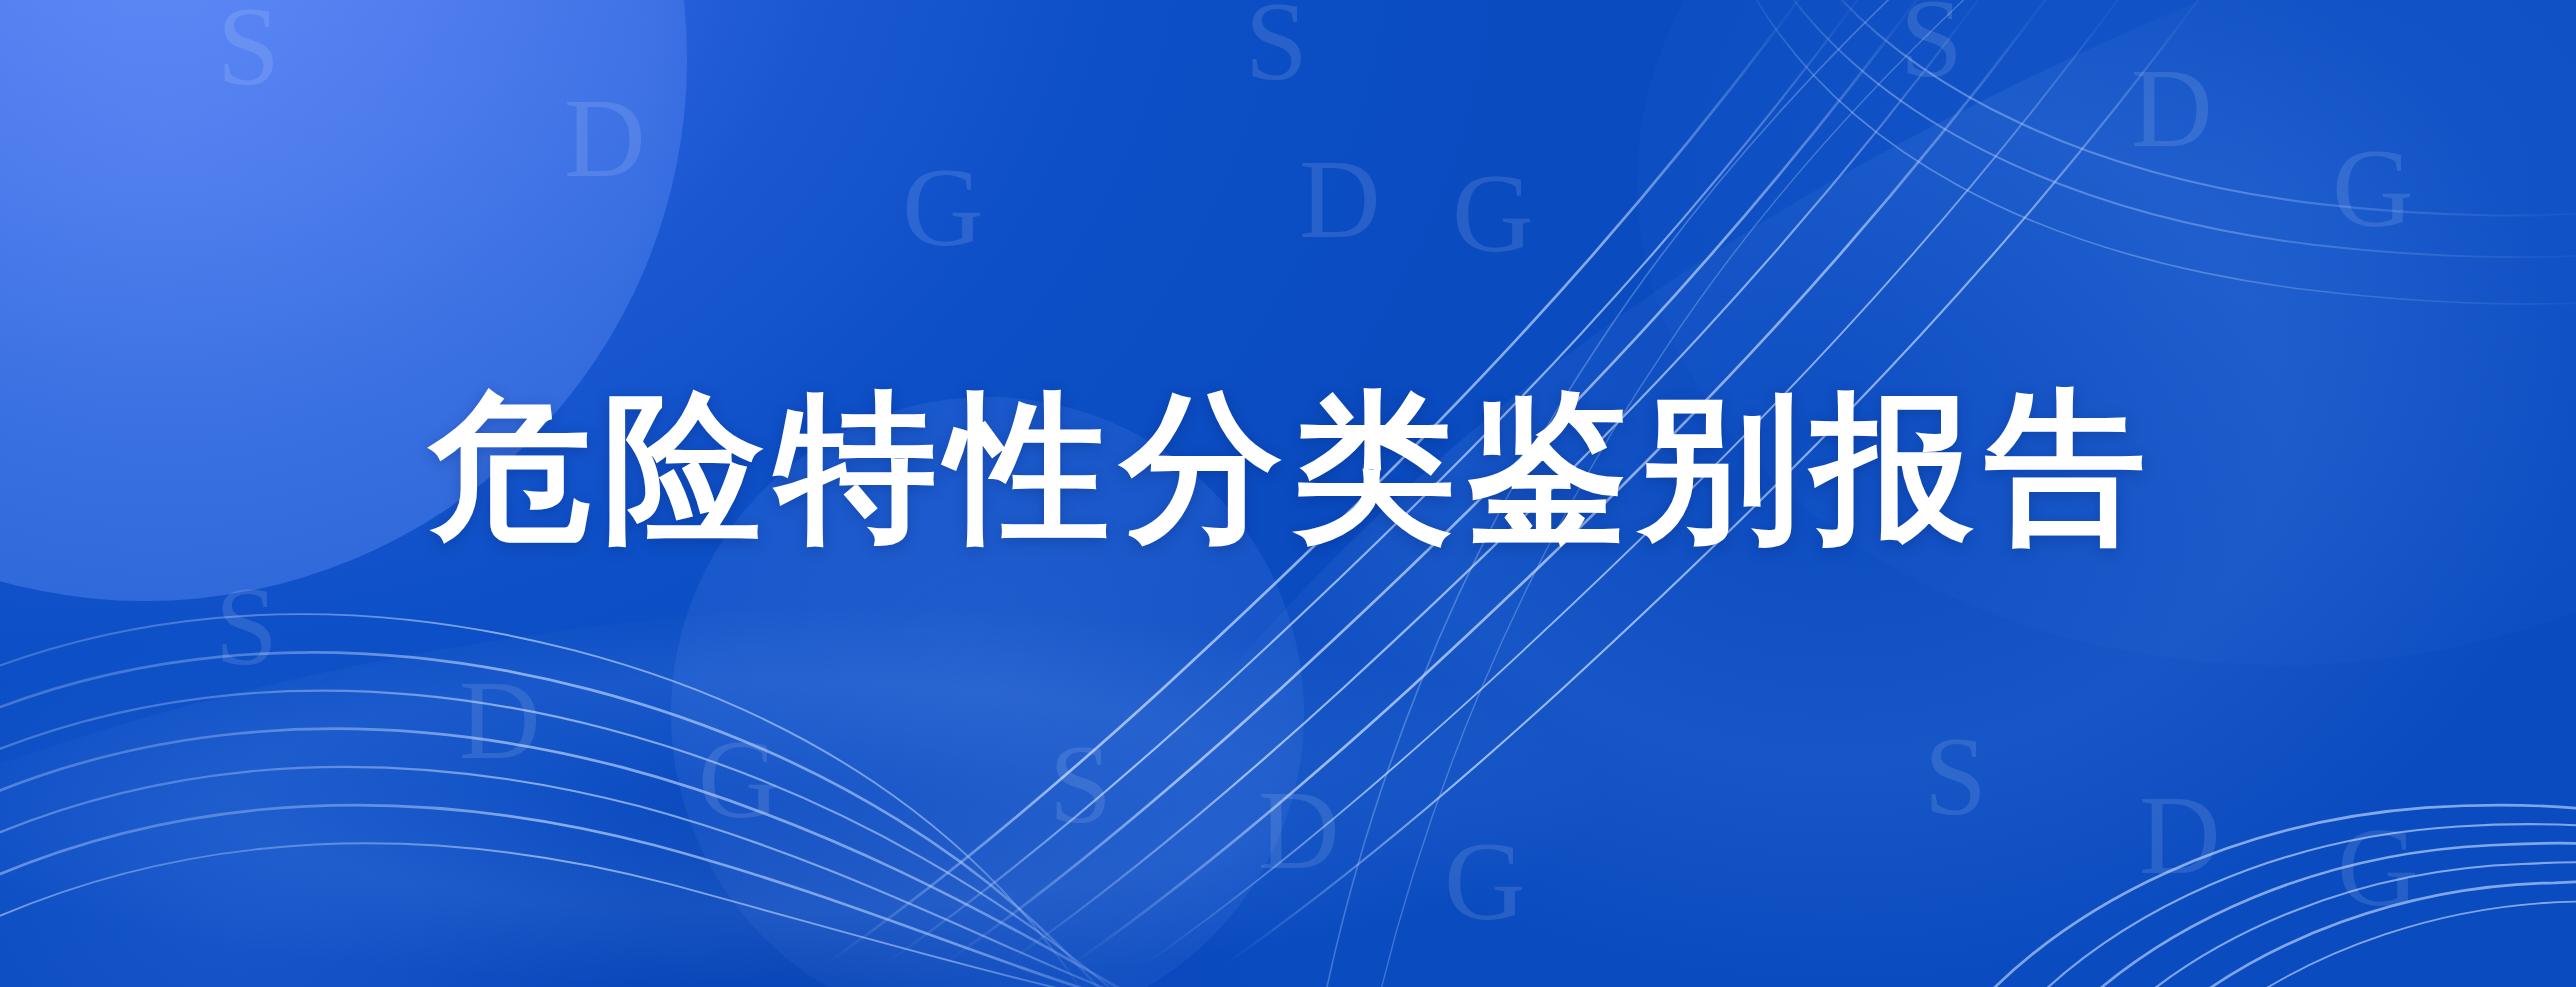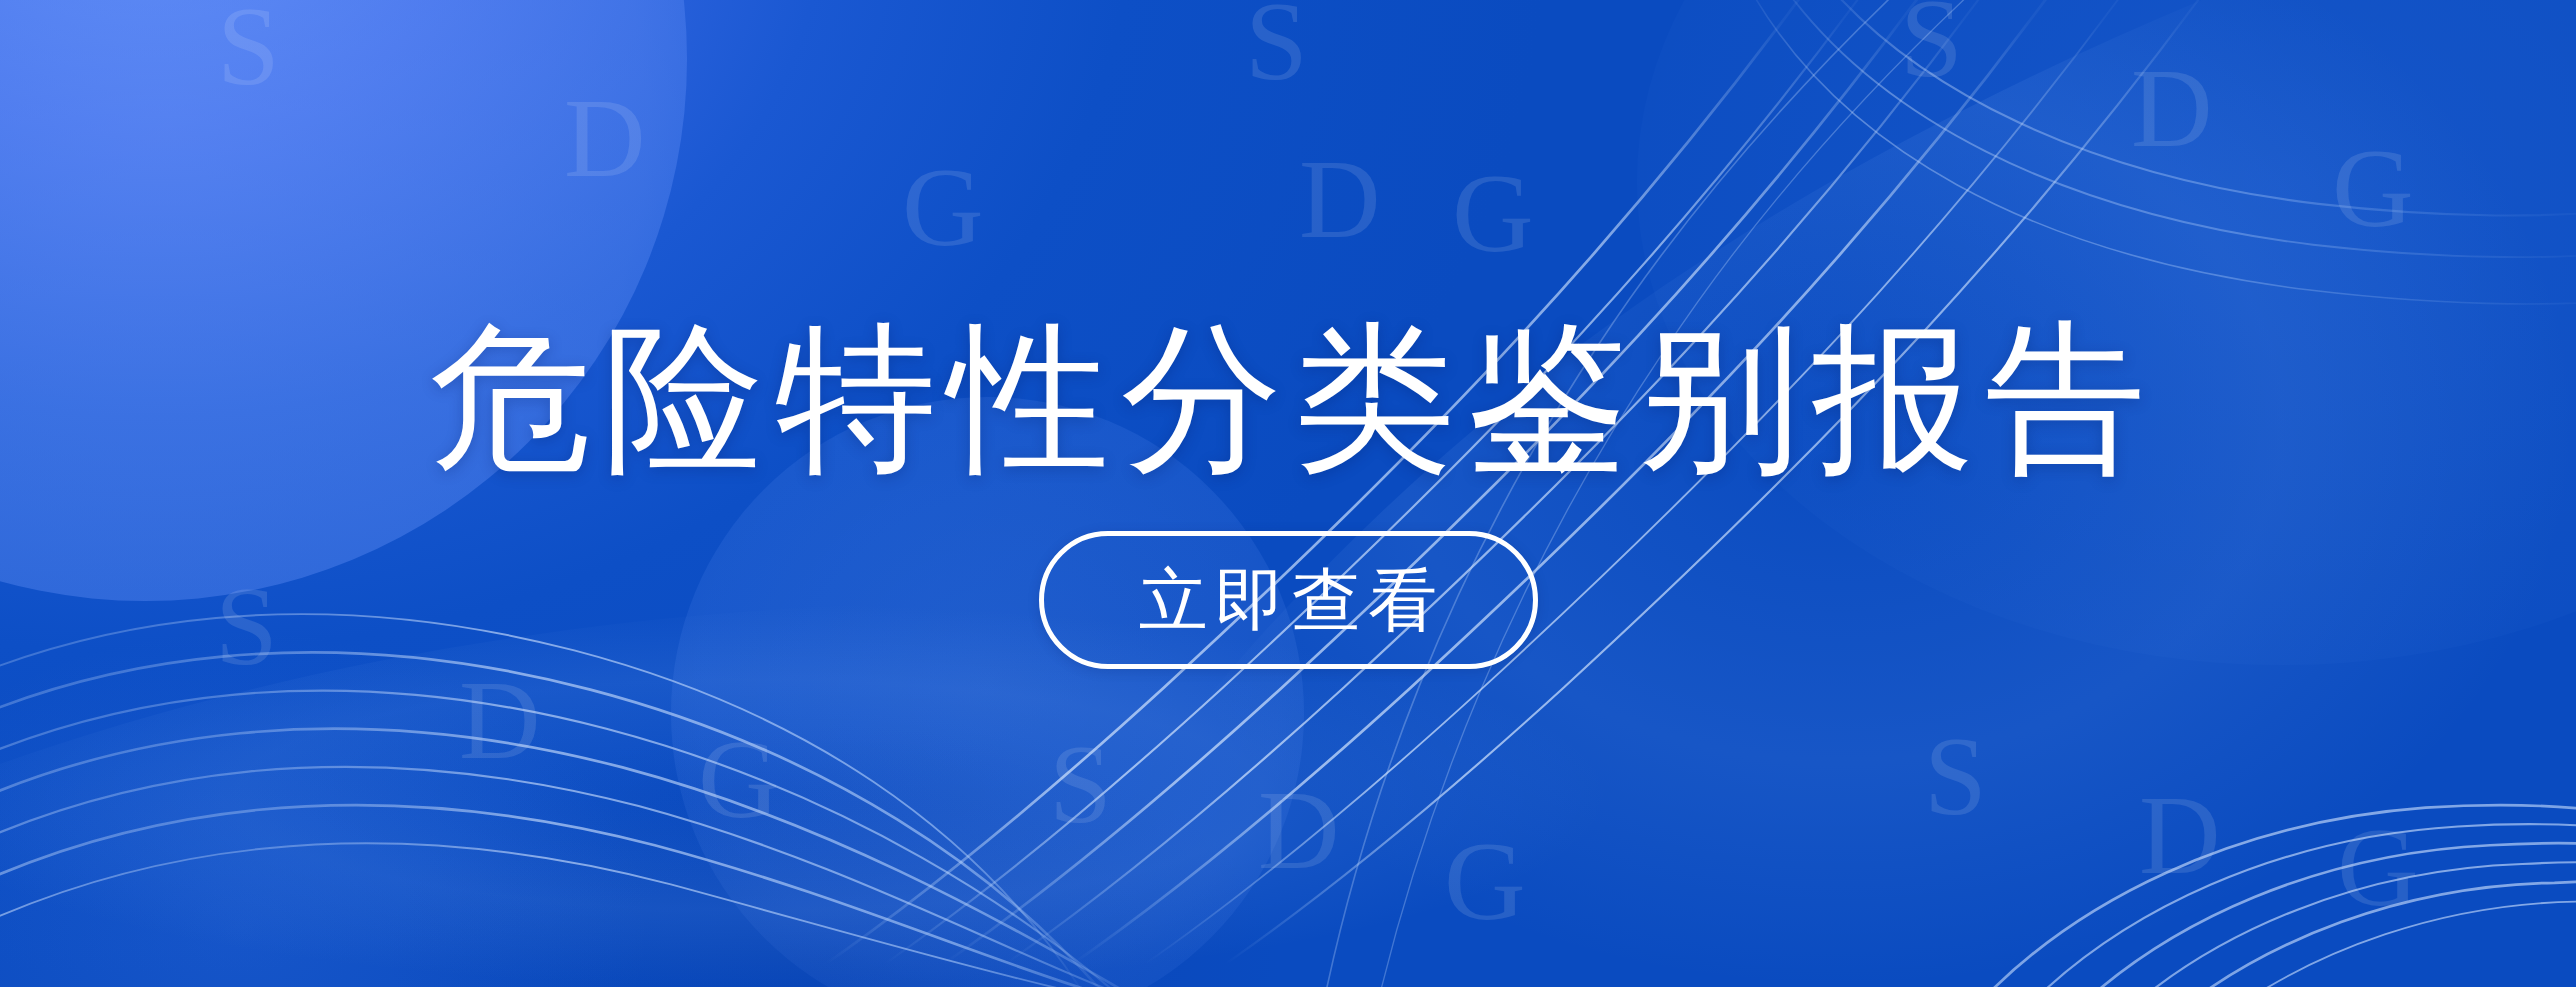--- a/index.html
+++ b/index.html
@@ -58,21 +58,21 @@
   
   #content{
     position:absolute;inset:0;
     display:flex;flex-direction:column;
     align-items:center;justify-content:center;
   }
   #page-title{
     color:#ffffff;
     font-size:161px;
     line-height:1;
-    font-weight:400;
+    font-weight:700;
     letter-spacing:11.8px;
     text-indent:11.8px;
     white-space:nowrap;
     text-shadow:0 3.2px 14px rgba(0,30,100,.28);
     margin:0 0 52px 0;
   }
   #cta-button{
     display:flex;align-items:center;justify-content:center;
     width:499px;height:138px;
     border:5.9px solid #ffffff;
@@ -184,19 +184,16 @@
 
     <g fill="none" stroke="url(#lg-soft)" stroke-linecap="round" opacity=".5">
       <path d="M2460,1900 C2540,1500 2700,1060 2980,640 C3170,352 3380,130 3560,-40" stroke-width="3"></path>
       <path d="M2560,1900 C2650,1510 2820,1070 3100,655 C3290,368 3500,148 3680,-20" stroke-width="2.5"></path>
     </g>
   </svg>
 
   <div id="content">
     <h1 id="page-title">危险特性分类鉴别报告</h1>
 
-    <div id="cta-button" role="button">
-      <span id="cta-label">立即查看</span>
-    </div>
   </div>
 
 </div>
 
 
 </body></html>

